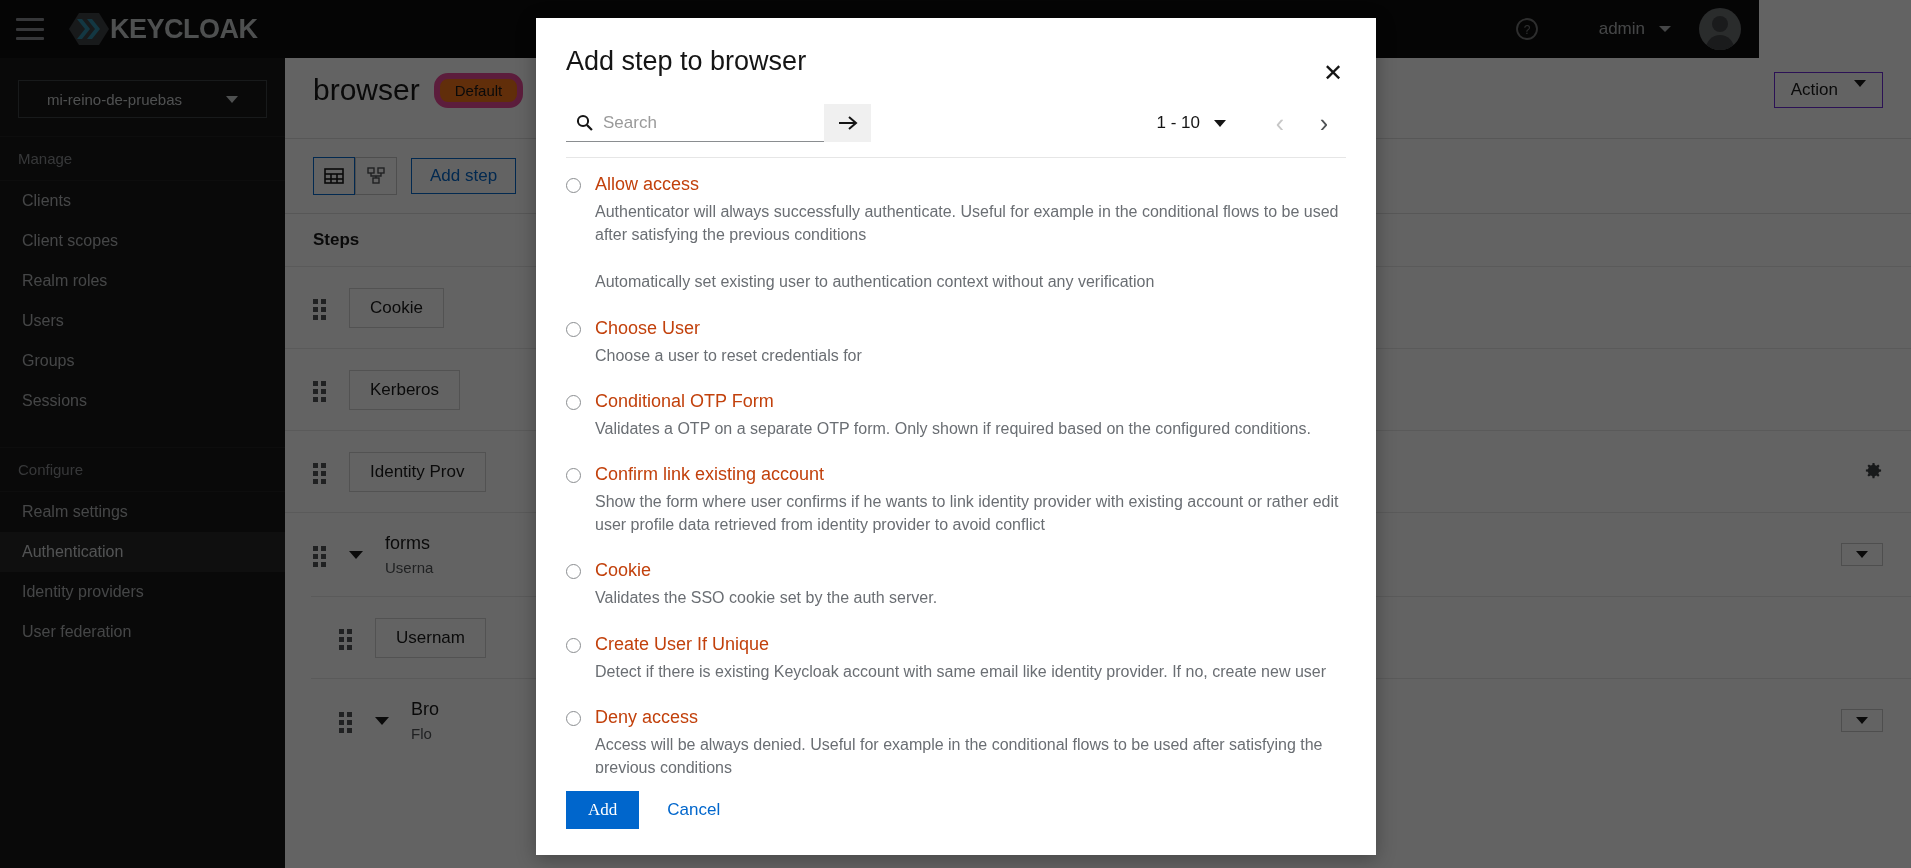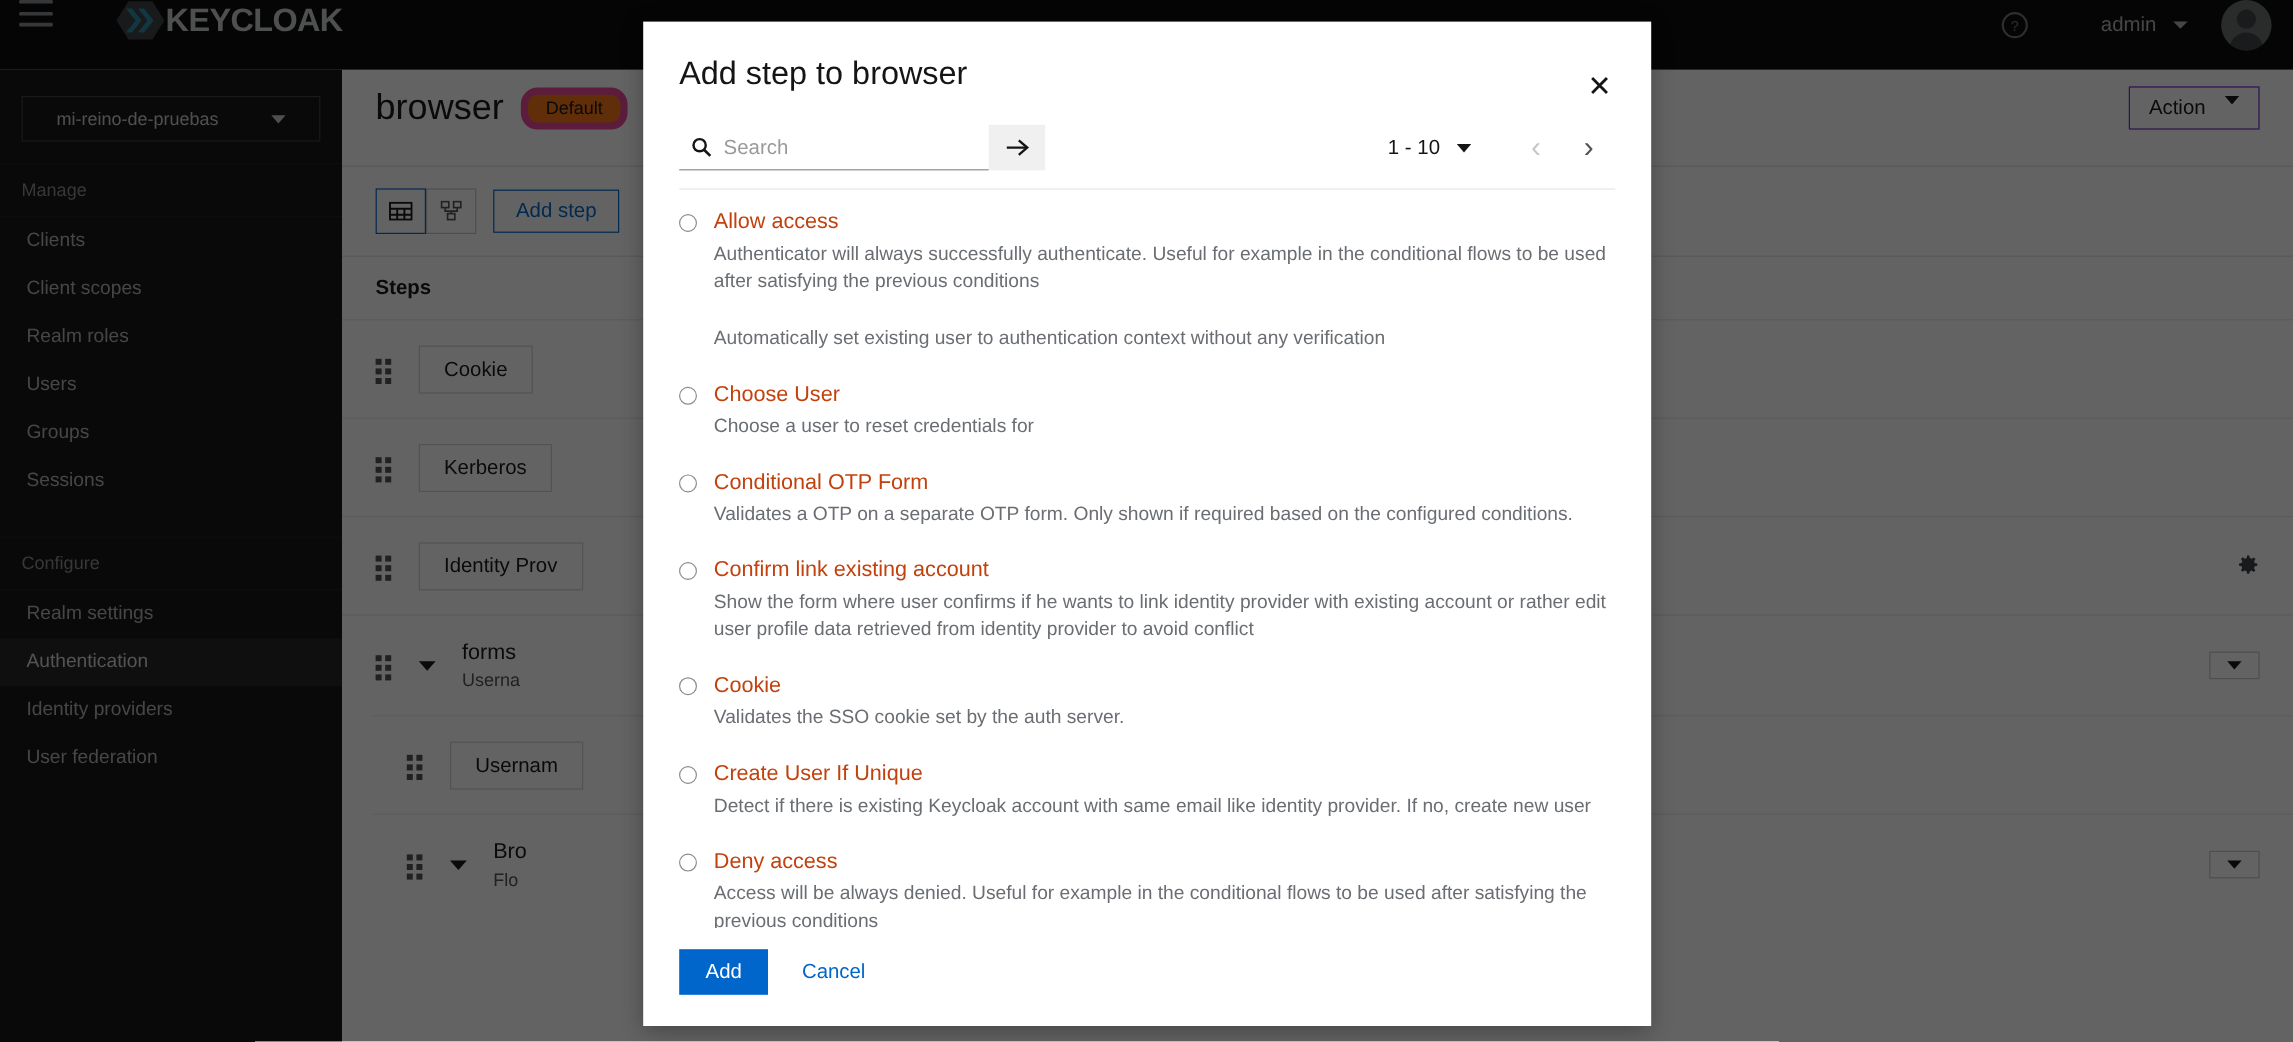--- a/index.html
+++ b/index.html
@@ -6,22 +6,22 @@
   html, body {
     width: 1911px; height: 868px;
     font-family: "Liberation Sans", sans-serif;
     overflow: hidden;
     background: #fff;
   }
   #app { position: relative; width: 1911px; height: 868px; }
 
   
   .masthead {
-    position: absolute; top: 0; left: 0; width: 1911px; height: 58px;
-    background: #0a0a0a; display: flex; align-items: flex-start; z-index: 5; gap: 28px;
+    position: absolute; top: 0; left: 0; width: 1759px; height: 58px;
+    background: #0a0a0a; display: flex; align-items: center; z-index: 5;
   }
   .hamburger { width: 28px; height: 22px; margin-left: 16px; margin-right: 24px;
     display: flex; flex-direction: column; justify-content: space-between; cursor: pointer; }
   .hamburger span { display: block; height: 3px; background: #8a8d90; border-radius: 1px; }
   .brand { display: flex; align-items: center; gap: 0; }
   .brand-mark { width: 42px; height: 34px; display: block; }
   .brand-text { color: #c9ccce; font-size: 27px; font-weight: bold; letter-spacing: -0.5px; }
   .masthead-right { margin-left: auto; display: flex; align-items: center; gap: 0; padding-right: 18px; }
   .help-icon { width: 24px; height: 24px; margin-right: 60px; opacity: .55; cursor: pointer; }
   .user-name { color: #b0b3b5; font-size: 17px; cursor: pointer; }
@@ -171,21 +171,21 @@
     background: #fff; flex: none; margin-top: 4px; cursor: pointer;
   }
   .option-label { font-size: 18px; color: #c2410c; cursor: pointer; }
   .option-desc {
     font-size: 16px; color: #6a6e73; margin-left: 29px; margin-top: 5px;
     line-height: 1.45; max-width: 770px;
   }
   .modal-foot { padding: 18px 30px 26px 30px; display: flex; align-items: center; gap: 14px; }
   .btn-primary {
     background: #06c; color: #fff; border: none; font-size: 17px;
-    padding: 9px 22px; cursor: pointer; font-family: Liberation Sans, sans-serif;
+    padding: 9px 22px; cursor: pointer; font-family: Liberation Serif, serif;
   }
   .btn-link {
     background: transparent; border: none; color: #06c; font-size: 17px;
     padding: 9px 14px; cursor: pointer; font-family: "Liberation Sans", sans-serif;
   }
 </style>
 </head>
 <body>
 
 <div id="app">

